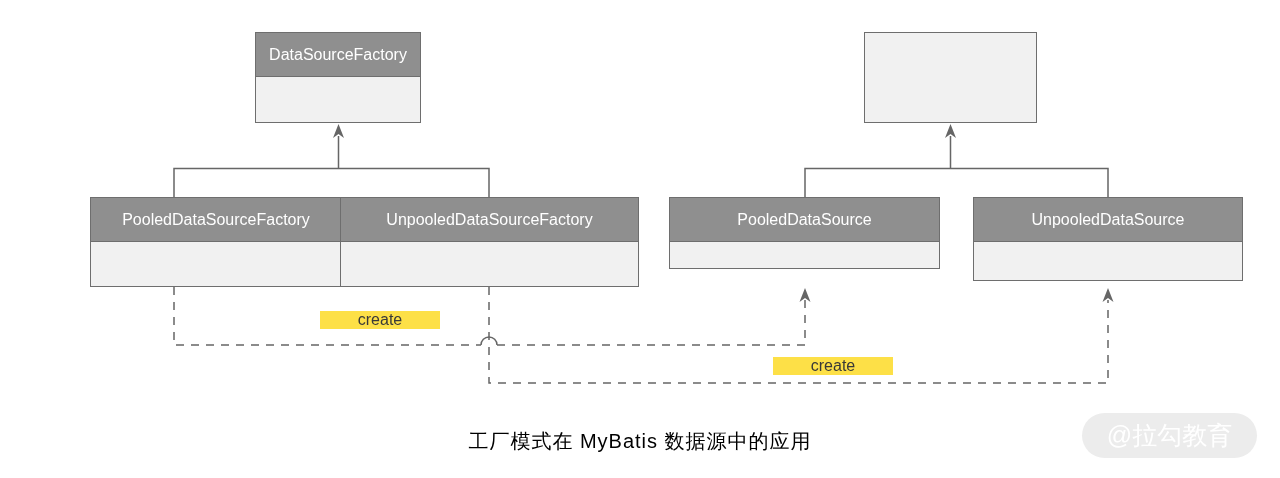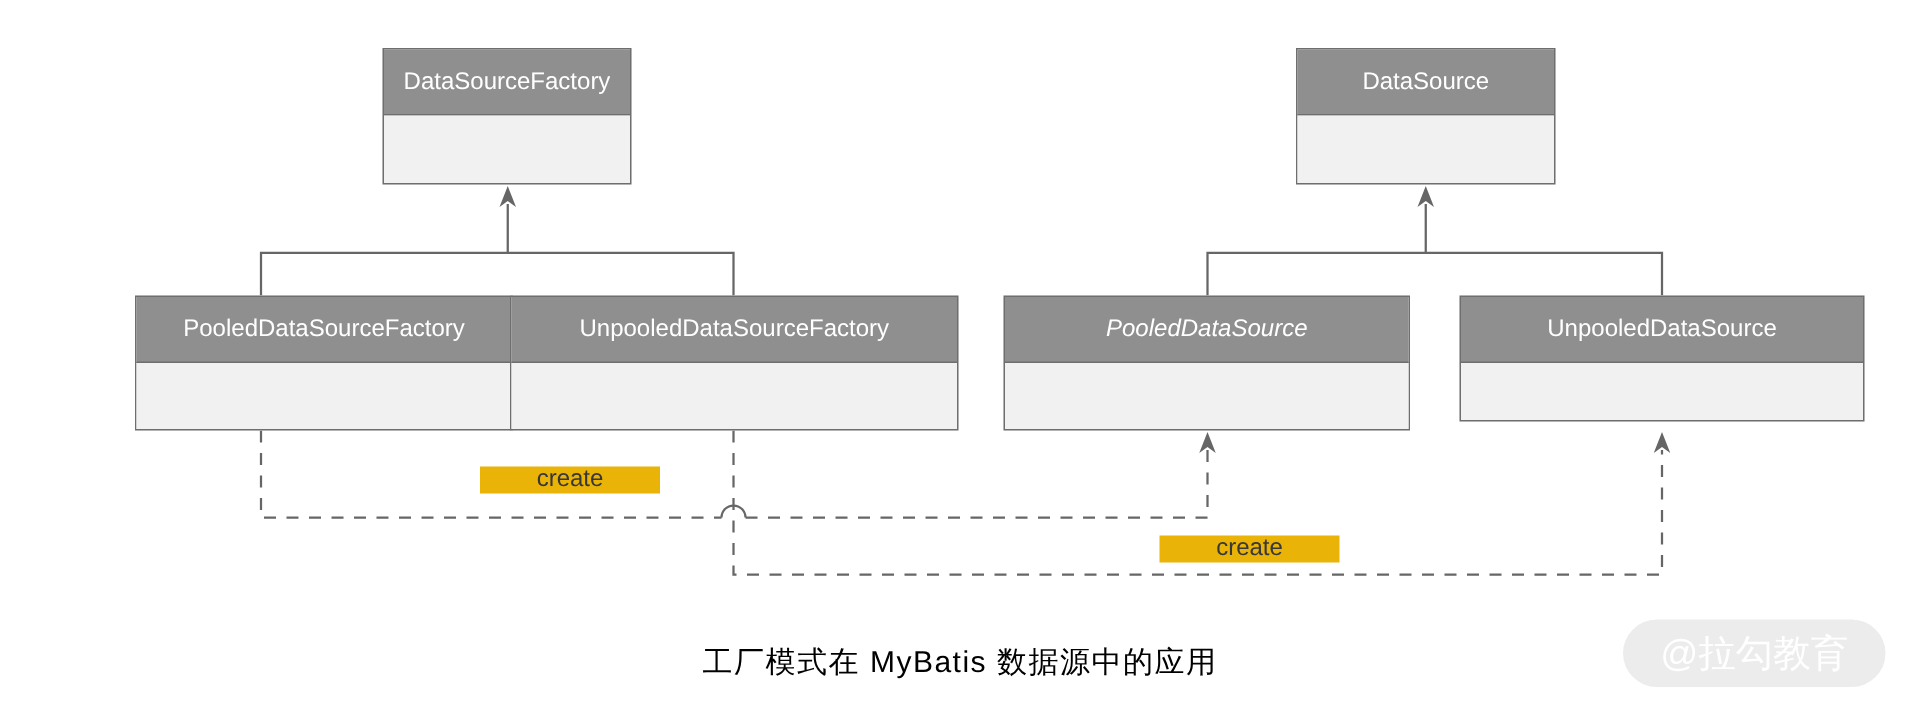--- a/index.html
+++ b/index.html
@@ -45,21 +45,21 @@
   .uml-class .uml-body {
     flex: 1;
     background: #f1f1f1;
   }
   .edge-label {
     position: absolute;
     width: 120px;
     text-align: center;
     font-size: 16px;
     color: #383838;
-    background: #eab308;
+    background: #fde047;
     white-space: nowrap;
   }
   .caption {
     position: absolute;
     left: 0;
     top: 428px;
     width: 1280px;
     text-align: center;
     font-size: 20px;
     color: #000000;
@@ -107,35 +107,34 @@
       <path d="M1108,288 L1102.5,302 L1108,298 L1113.5,302 Z"></path>
     </g>
   </svg>
 
   <div class="uml-class" style="left:237px; top:32px; width:166px; height:91px;margin-left:18px;">
     <div class="uml-title">DataSourceFactory</div>
     <div class="uml-body"></div>
   </div>
 
   <div class="uml-class" style="left:864px; top:32px; width:173px; height:91px;">
-    <div class="uml-title">DataSource</div>
     <div class="uml-body"></div>
   </div>
 
   <div class="uml-class" style="left:50px; top:197px; width:252px; height:90px;margin-left:40px;">
     <div class="uml-title">PooledDataSourceFactory</div>
     <div class="uml-body"></div>
   </div>
 
   <div class="uml-class" style="left:340px; top:197px; width:299px; height:90px;">
     <div class="uml-title">UnpooledDataSourceFactory</div>
     <div class="uml-body"></div>
   </div>
 
-  <div class="uml-class" style="left:669px; top:197px; width:271px; height:90px;font-style:italic;">
+  <div class="uml-class" style="left:669px; top:197px; width:271px; height:72px;">
     <div class="uml-title">PooledDataSource</div>
     <div class="uml-body"></div>
   </div>
 
   <div class="uml-class" style="left:973px; top:197px; width:270px; height:84px;">
     <div class="uml-title">UnpooledDataSource</div>
     <div class="uml-body"></div>
   </div>
 
   <span class="edge-label" style="left:320px; top:311px;">create</span>

